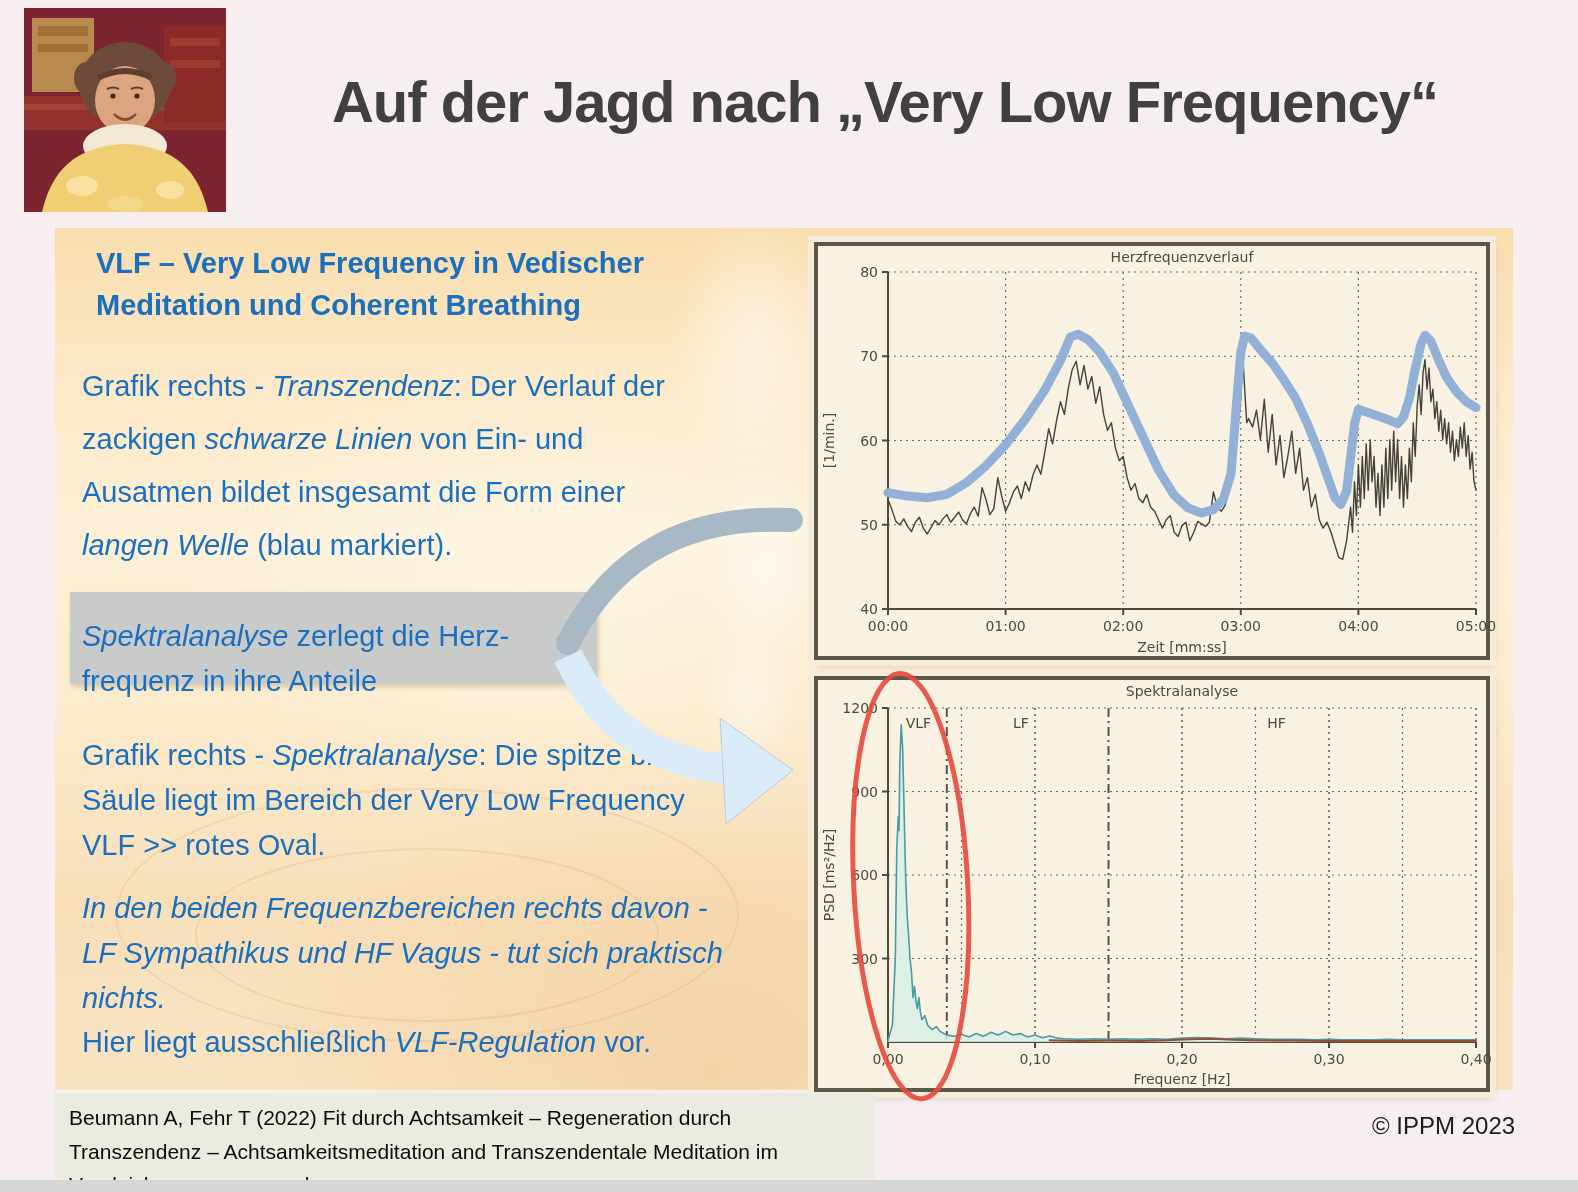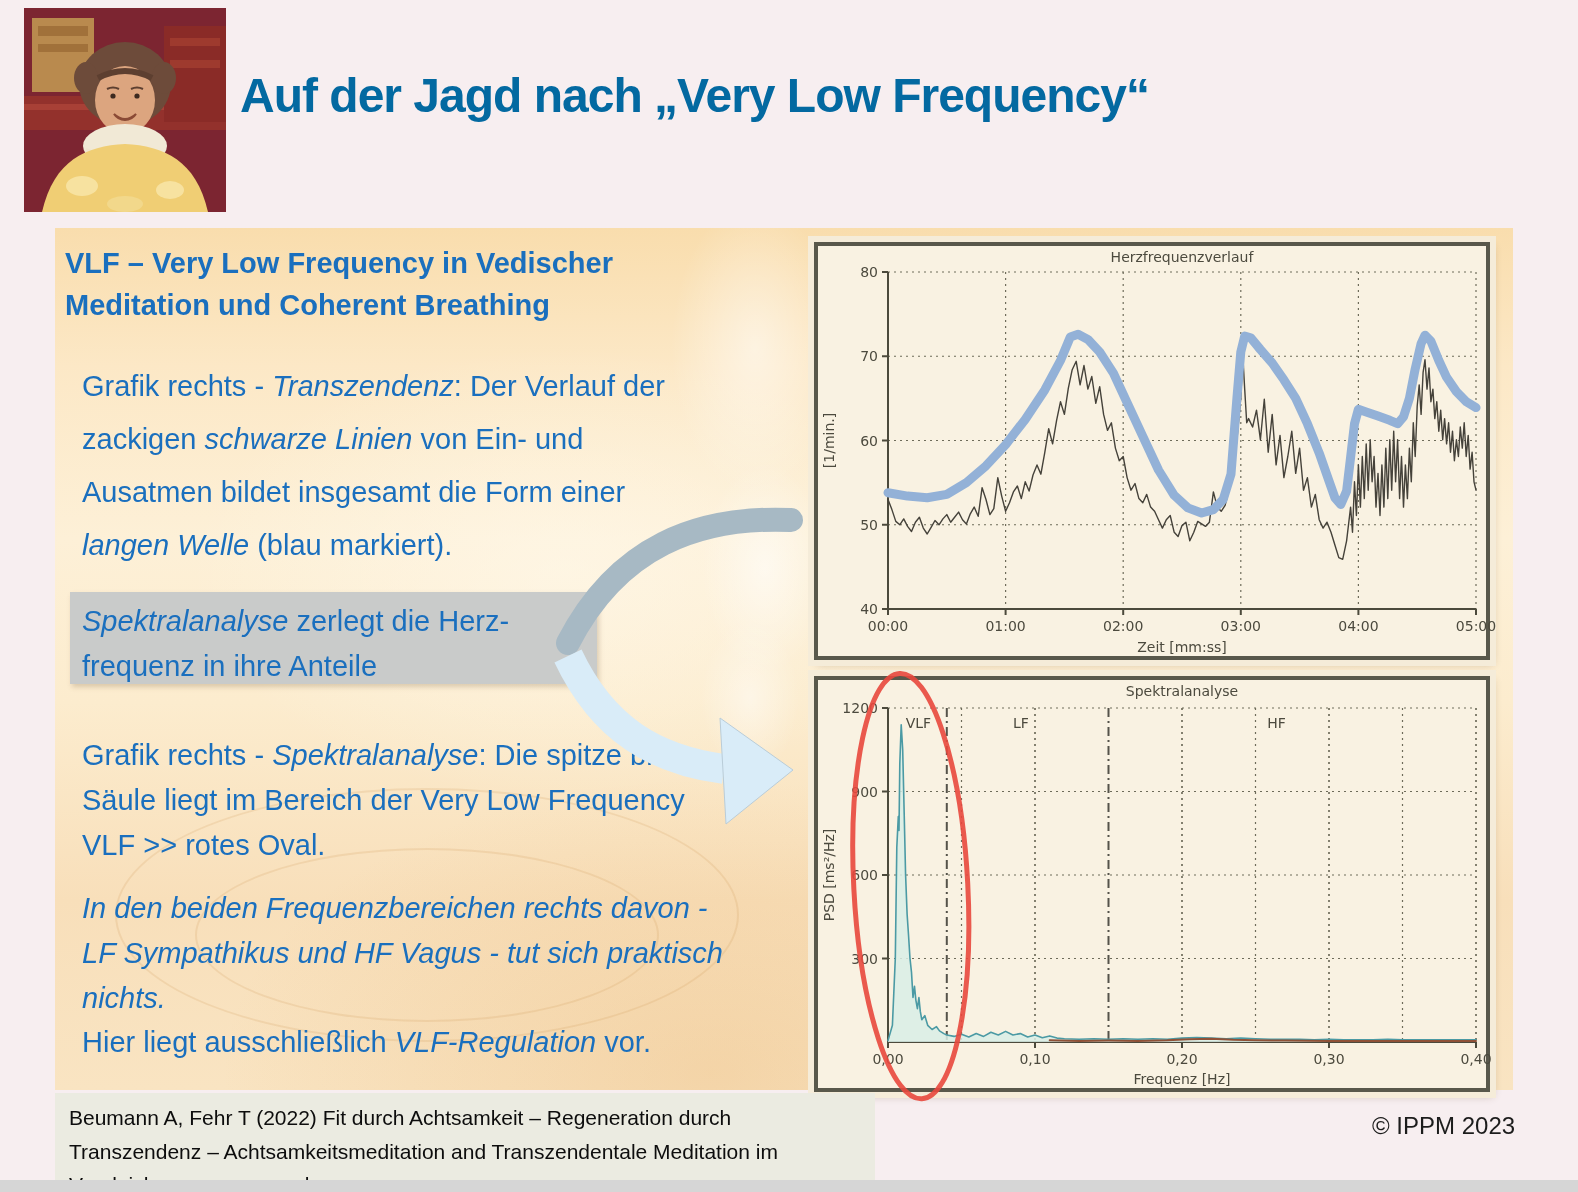--- a/index.html
+++ b/index.html
@@ -4,45 +4,45 @@
 <style>
   html,body{margin:0;padding:0;}
   body{
     width:1578px;height:1192px;position:relative;overflow:hidden;
     background:#f7eef0;
     font-family:"Liberation Sans",sans-serif;
   }
   
   .photo{position:absolute;left:24px;top:8px;width:202px;height:204px;overflow:hidden;}
   .slide-title{
-    position:absolute;left:240px;top:68px;width:1290px;text-align:left;
-    font-size:48px;font-weight:700;color:#0369a1;letter-spacing:-1px;
+    position:absolute;left:240px;top:68px;width:1290px;text-align:center;
+    font-size:58px;font-weight:700;color:#404040;letter-spacing:-1px;
   }
   
   .panel{
     position:absolute;left:55px;top:228px;width:1458px;height:862px;
     background:
       radial-gradient(120px 210px at 700px 120px, rgba(255,255,255,0.50), rgba(255,255,255,0) 70%),
       radial-gradient(90px 150px at 710px 340px, rgba(255,255,255,0.55), rgba(255,255,255,0) 70%),
       radial-gradient(70px 110px at 695px 470px, rgba(255,255,255,0.45), rgba(255,255,255,0) 70%),
       radial-gradient(500px 300px at 35% 40%, rgba(255,250,238,0.55), rgba(255,250,238,0) 75%),
       radial-gradient(700px 420px at 45% 98%, rgba(230,172,100,0.28), rgba(230,172,100,0) 70%),
       linear-gradient(180deg,#f9ddad 0%,#fce8c6 16%,#fdf0d7 36%,#fcecce 55%,#f8dfba 78%,#f9e4c2 100%);
   }
   .ripple{position:absolute;border:2px solid rgba(205,150,85,0.18);border-radius:50%;}
   .r1{left:60px;top:560px;width:620px;height:250px;}
   .r2{left:140px;top:620px;width:460px;height:170px;}
   
   .txt{position:absolute;color:#1a6fbe;font-size:29px;}
-  .lead{left:65px;top:242px;width:610px;font-weight:700;line-height:1.45;}
+  .lead{left:96px;top:242px;width:610px;font-weight:700;line-height:1.45;}
   .p1{left:82px;top:360px;width:630px;line-height:1.83;}
   .callout{
     position:absolute;left:70px;top:592px;width:527px;height:92px;
     background:#c9cbca;box-shadow:2px 3px 5px rgba(120,90,60,0.25);
-    color:#1a6fbe;font-size:29px;line-height:1.55;padding:7px 12px;box-sizing:border-box;
+    color:#1a6fbe;font-size:29px;line-height:1.55;padding:22px 12px;box-sizing:border-box;
   }
   .p2{left:82px;top:733px;width:640px;line-height:1.55;}
   .p3{left:82px;top:886px;width:650px;line-height:1.55;font-style:italic;}
   .p4{left:82px;top:1020px;width:680px;line-height:1.55;}
   
   .chart-frame{
     position:absolute;background:#f9f2e2;border:4px solid #59584b;
     box-shadow:0 0 0 6px #f5ecd9, 3px 4px 8px rgba(90,60,30,0.30);
   }
   .cf1{left:814px;top:242px;width:668px;height:410px;}

